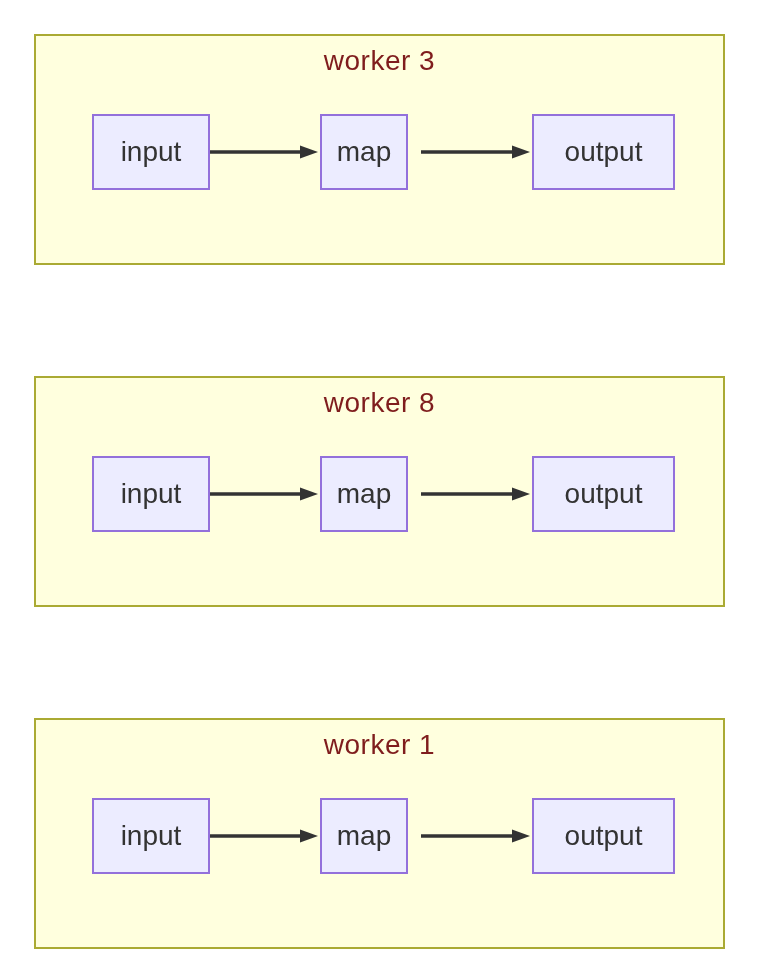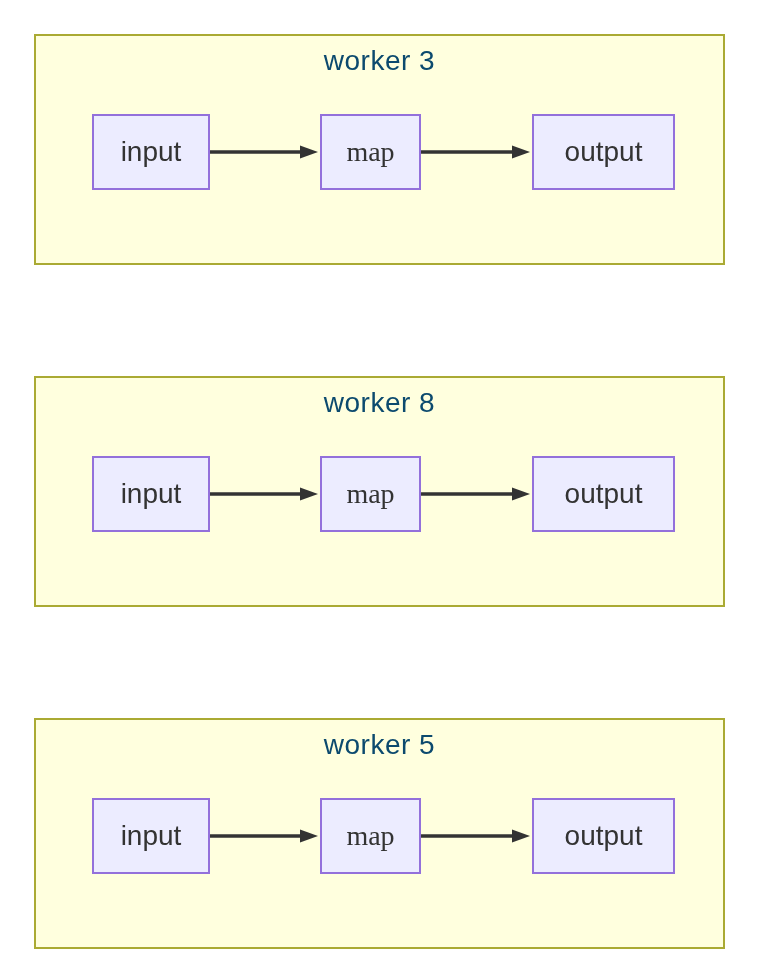--- a/index.html
+++ b/index.html
@@ -22,39 +22,39 @@
   }
   .worker-pos-0 { top: 34px; }
   .worker-pos-1 { top: 376px; }
   .worker-pos-2 { top: 718px; }
 
   .worker-title {
     margin-top: 9px;
     text-align: center;
     font-size: 28px;
     font-weight: 500;
-    color: #0c4a6e;
+    color: #7f1d1d;
     letter-spacing: 0.5px;
   }
 
   
   .node {
     position: absolute;
     top: 78px;
     height: 76px;
     background: #ececff;
     border: 2px solid #9370db;
     display: flex;
     align-items: center;
     justify-content: center;
     font-size: 28px;
     color: #333333;
   }
   .node-input  { left: 56px;  width: 118px; }
-  .node-map    { left: 284px; width: 101px; font-family: Liberation Serif, serif; }
+  .node-map    { left: 284px; width: 88px; }
   .node-output { left: 496px; width: 143px; justify-content: center; }
 
   
   svg.arrow { position: absolute; top: 106px; overflow: visible; }
   svg.arrow line   { stroke: #333333; stroke-width: 3.5; }
   svg.arrow polygon{ fill: #333333; }
   .arrow-1 { left: 174px; }
   .arrow-2 { left: 385px; }
 </style>
 </head>
@@ -98,21 +98,21 @@
     <svg class="arrow arrow-2" width="111" height="20">
       <line x1="0" y1="10" x2="92" y2="10"></line>
       <polygon points="91,3.5 109,10 91,16.5"></polygon>
     </svg>
     <div class="node node-output">
       <span>output</span>
     </div>
   </div>
 
   <div class="worker worker-pos-2">
-    <div class="worker-title">worker 5</div>
+    <div class="worker-title">worker 1</div>
     <div class="node node-input">
       <span>input</span>
     </div>
     <svg class="arrow arrow-1" width="110" height="20">
       <line x1="0" y1="10" x2="91" y2="10"></line>
       <polygon points="90,3.5 108,10 90,16.5"></polygon>
     </svg>
     <div class="node node-map">
       <span>map</span>
     </div>

